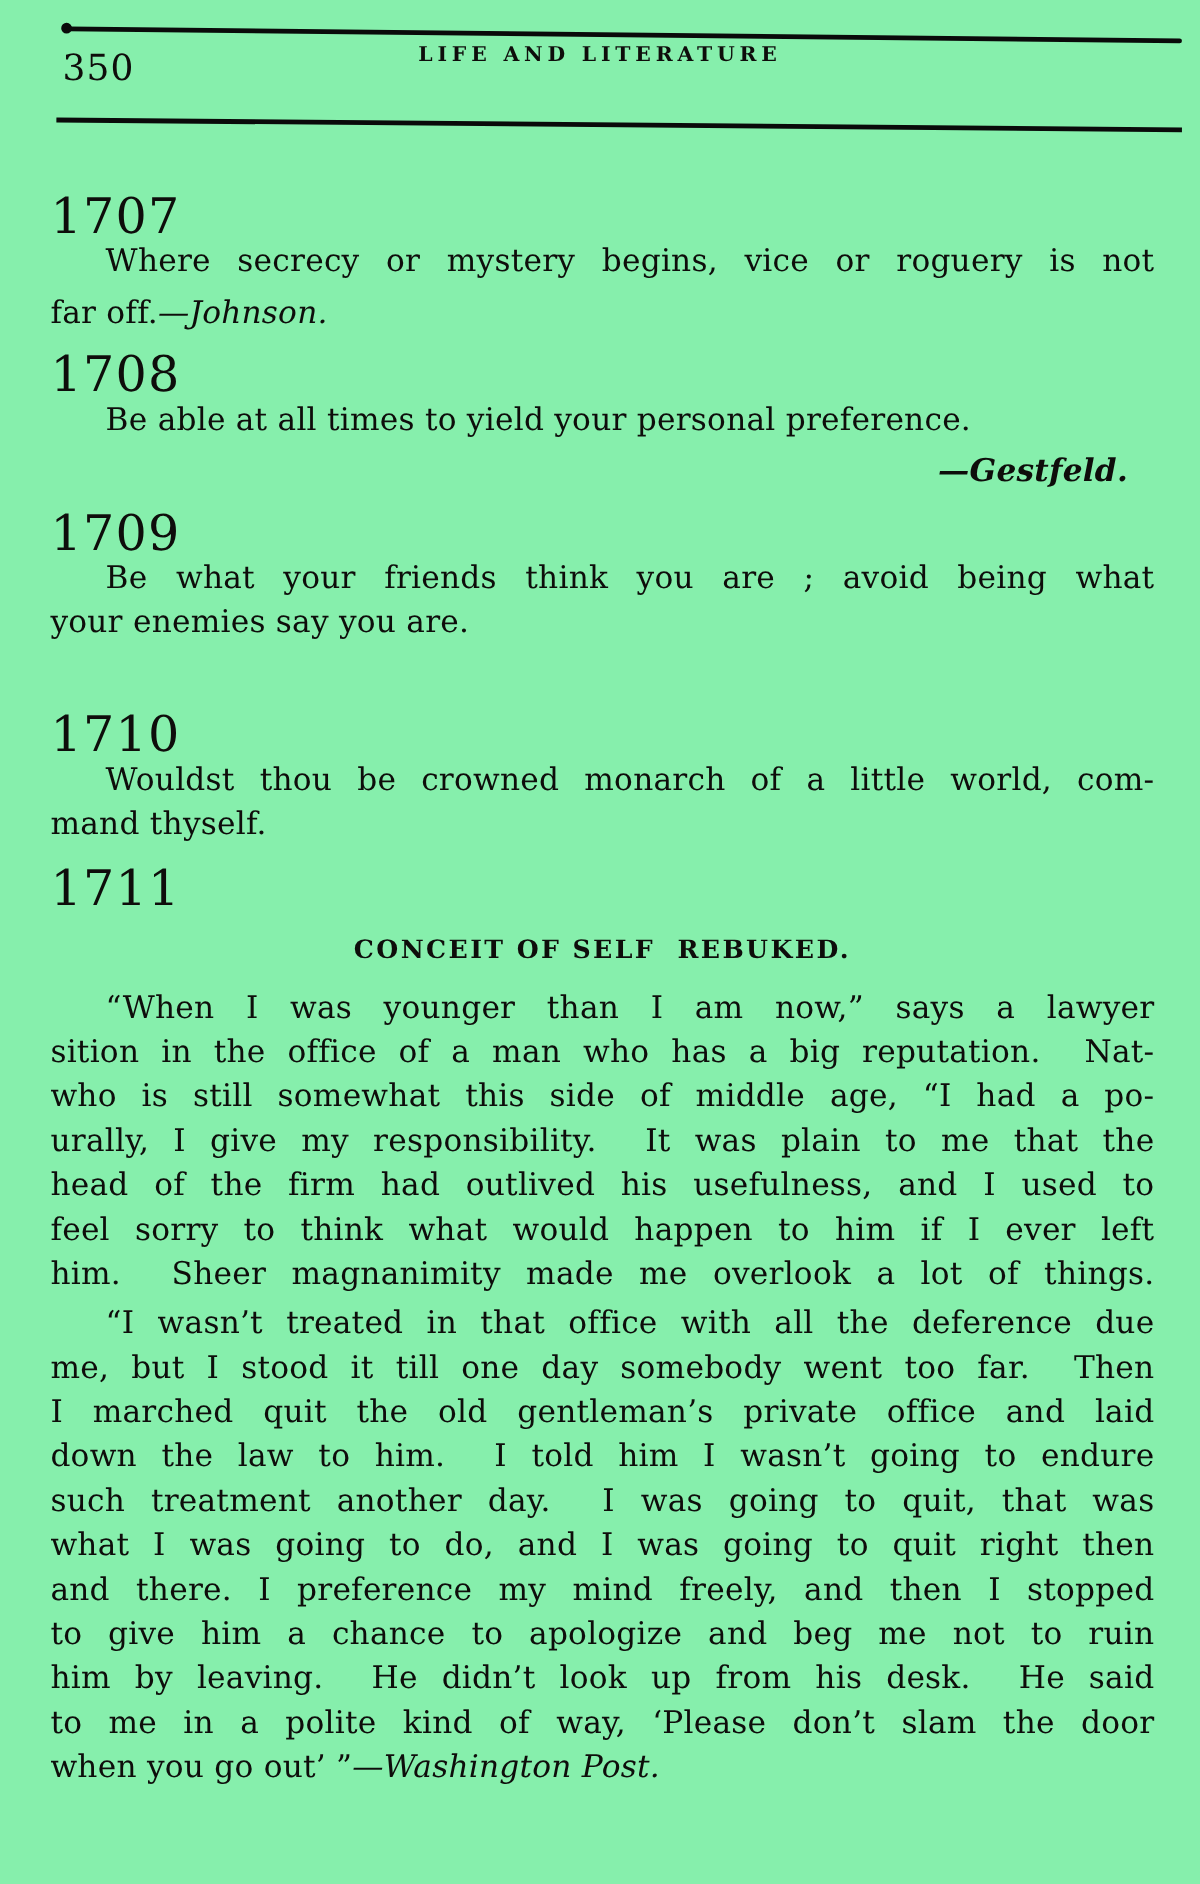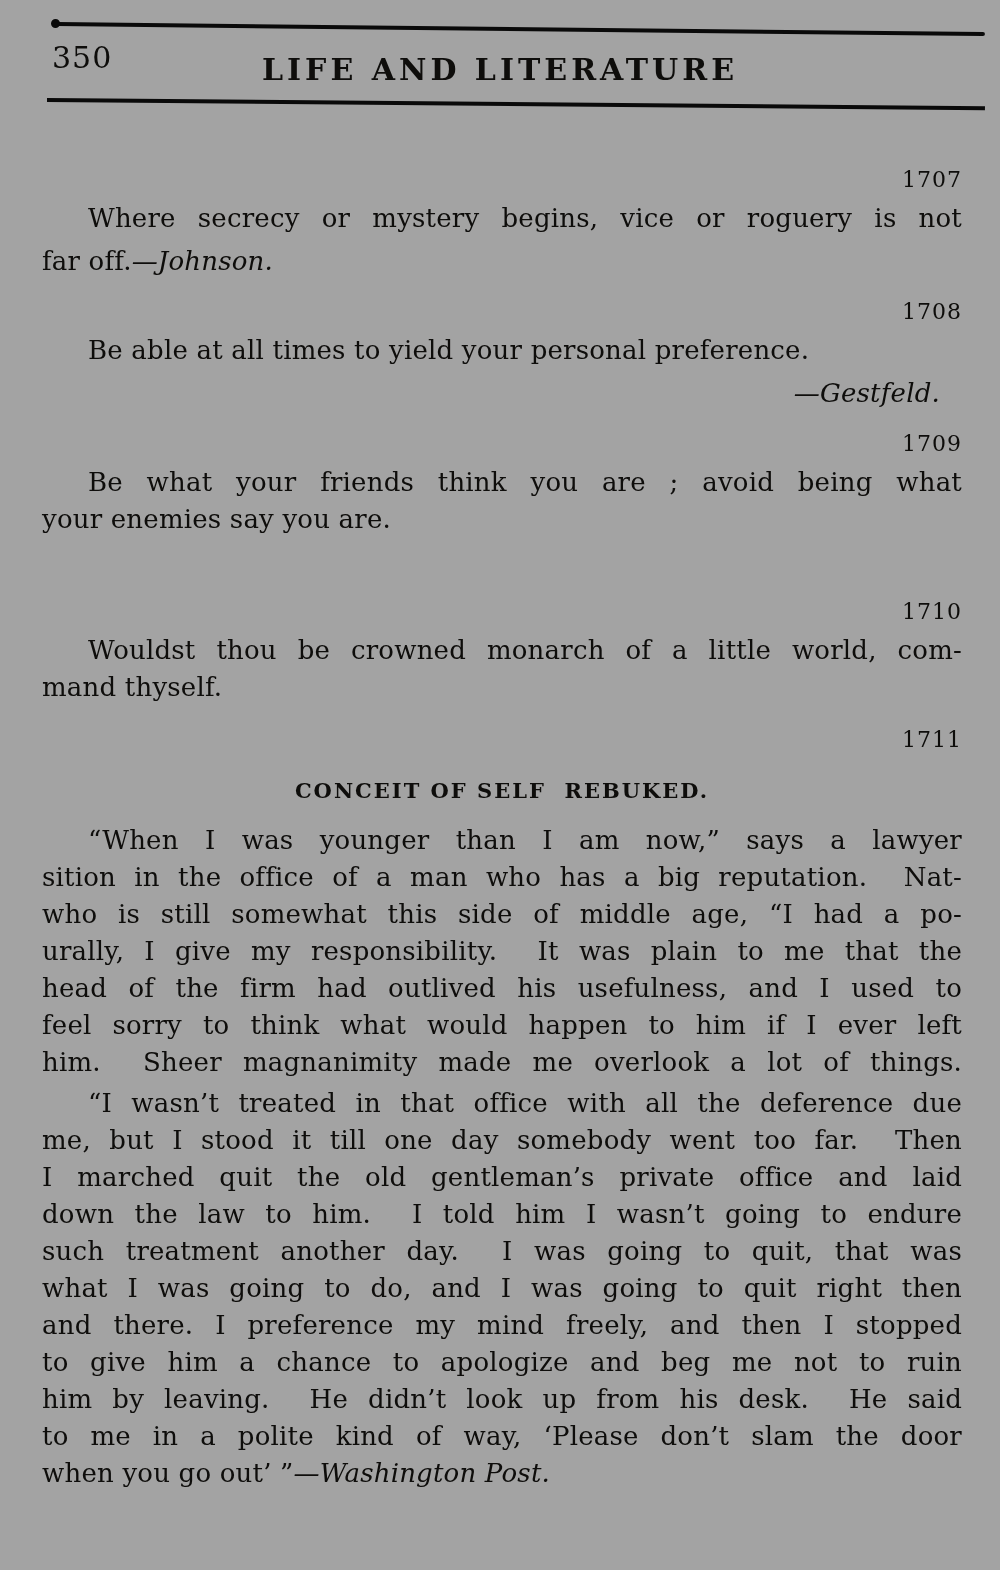--- a/index.html
+++ b/index.html
@@ -4,21 +4,21 @@
 <style>
   html, body {
     margin: 0;
     padding: 0;
     background: #ffffff;
   }
   .page {
     position: relative;
     width: 1000px;
     height: 1570px;
-    background: #a3a3a3;
+    background: #86efac;
     color: #0e0d0b;
     font-family: "DejaVu Serif", "Liberation Serif", serif;
     overflow: hidden;
   }
   
   .rule {
     position: absolute;
     background: #0a0a0a;
     height: 4px;
     transform-origin: left center;
@@ -50,40 +50,40 @@
     position: absolute;
     left: 52px;
     top: 40px;
     font-size: 30px;
     letter-spacing: 1px;
   }
   .running-title {
     position: absolute;
     left: 0;
     right: 0;
-    top: 52px;
+    top: 36px;
     text-align: center;
-    font-size: 30px;
+    font-size: 17px;
     font-weight: bold;
     letter-spacing: 4px;
   }
   
   .main {
     position: absolute;
     top: 0;
     left: 0;
     right: 0;
     padding: 150px 38px 0 42px;
     font-size: 26px;
     line-height: 37px;
     letter-spacing: 0.2px;
   }
   .num {
-    text-align: right;
-    font-size: 22px;
+    text-align: left;
+    font-size: 41px;
     line-height: 40px;
     letter-spacing: 1px;
   }
   .mt10 { margin-top: 10px; }
   .mt12 { margin-top: 12px; }
   .mt14 { margin-top: 14px; }
   .mt16 { margin-top: 16px; }
   .mt54 { margin-top: 54px; }
   .mt6  { margin-top: 6px; }
   .mt4  { margin-top: 4px; }
@@ -104,20 +104,21 @@
     font-style: italic;
     white-space: pre;
   }
   .attr-row {
     display: flex;
     justify-content: flex-start;
     align-items: baseline;
   }
   .attr-right {
     text-align: right;
+    font-weight: bold;
   }
   .pr16 { padding-right: 16px; }
   .pr22 { padding-right: 22px; }
   .pr30 { padding-right: 30px; font-style: italic; }
   .section-heading {
     text-align: center;
     font-size: 21px;
     line-height: 30px;
     font-weight: bold;
     letter-spacing: 2px;

